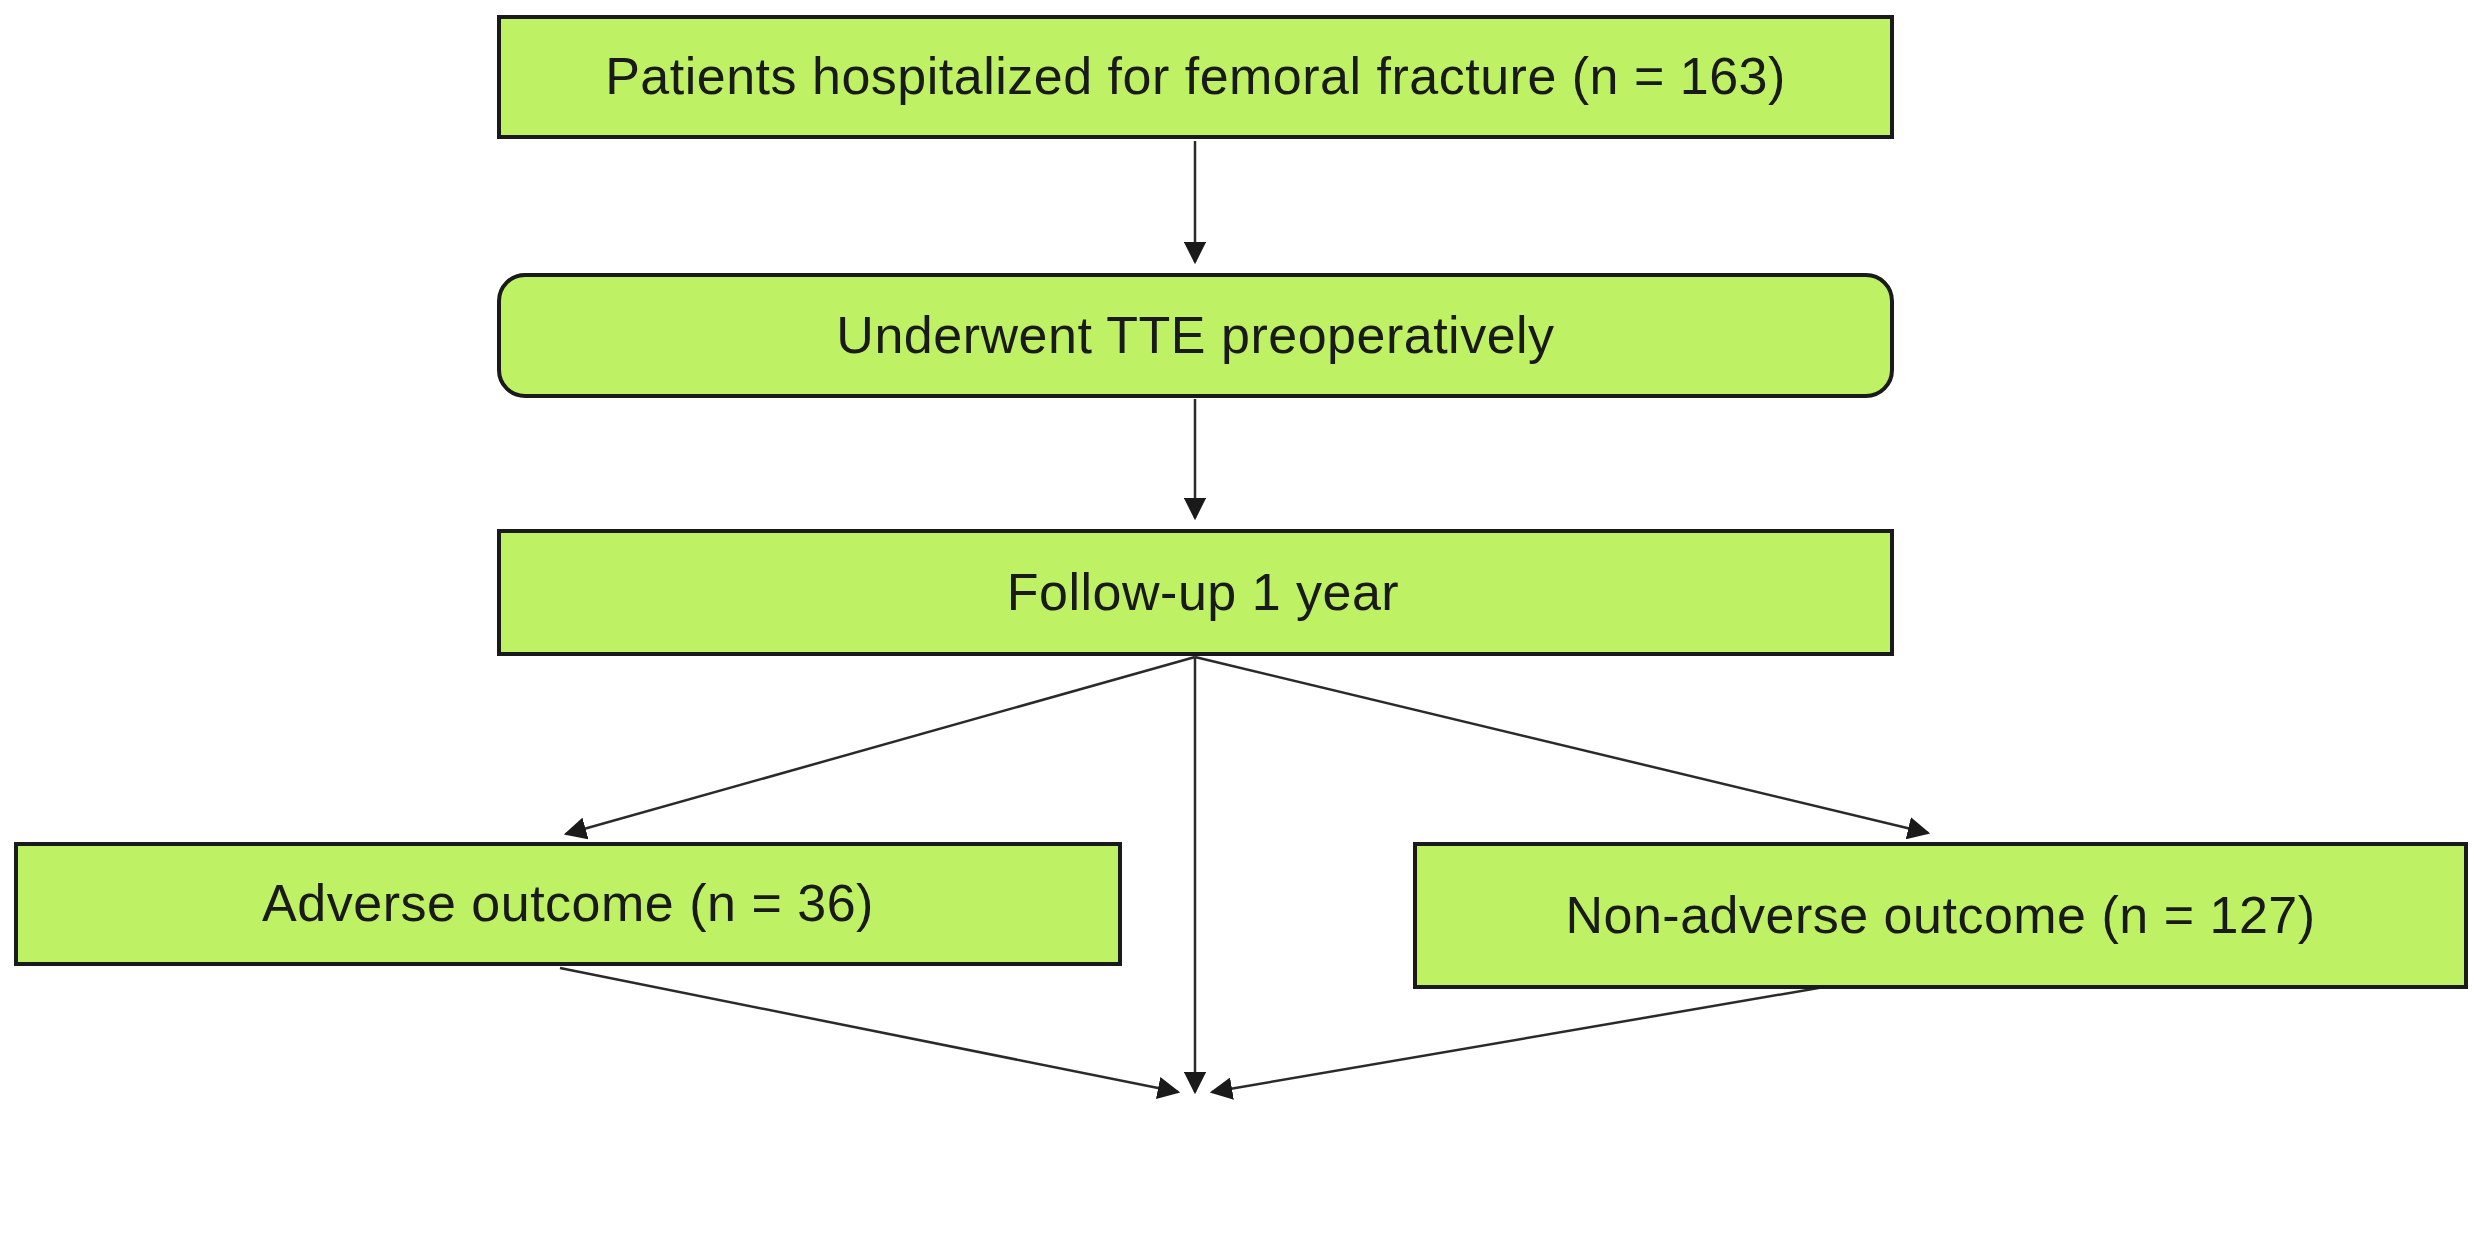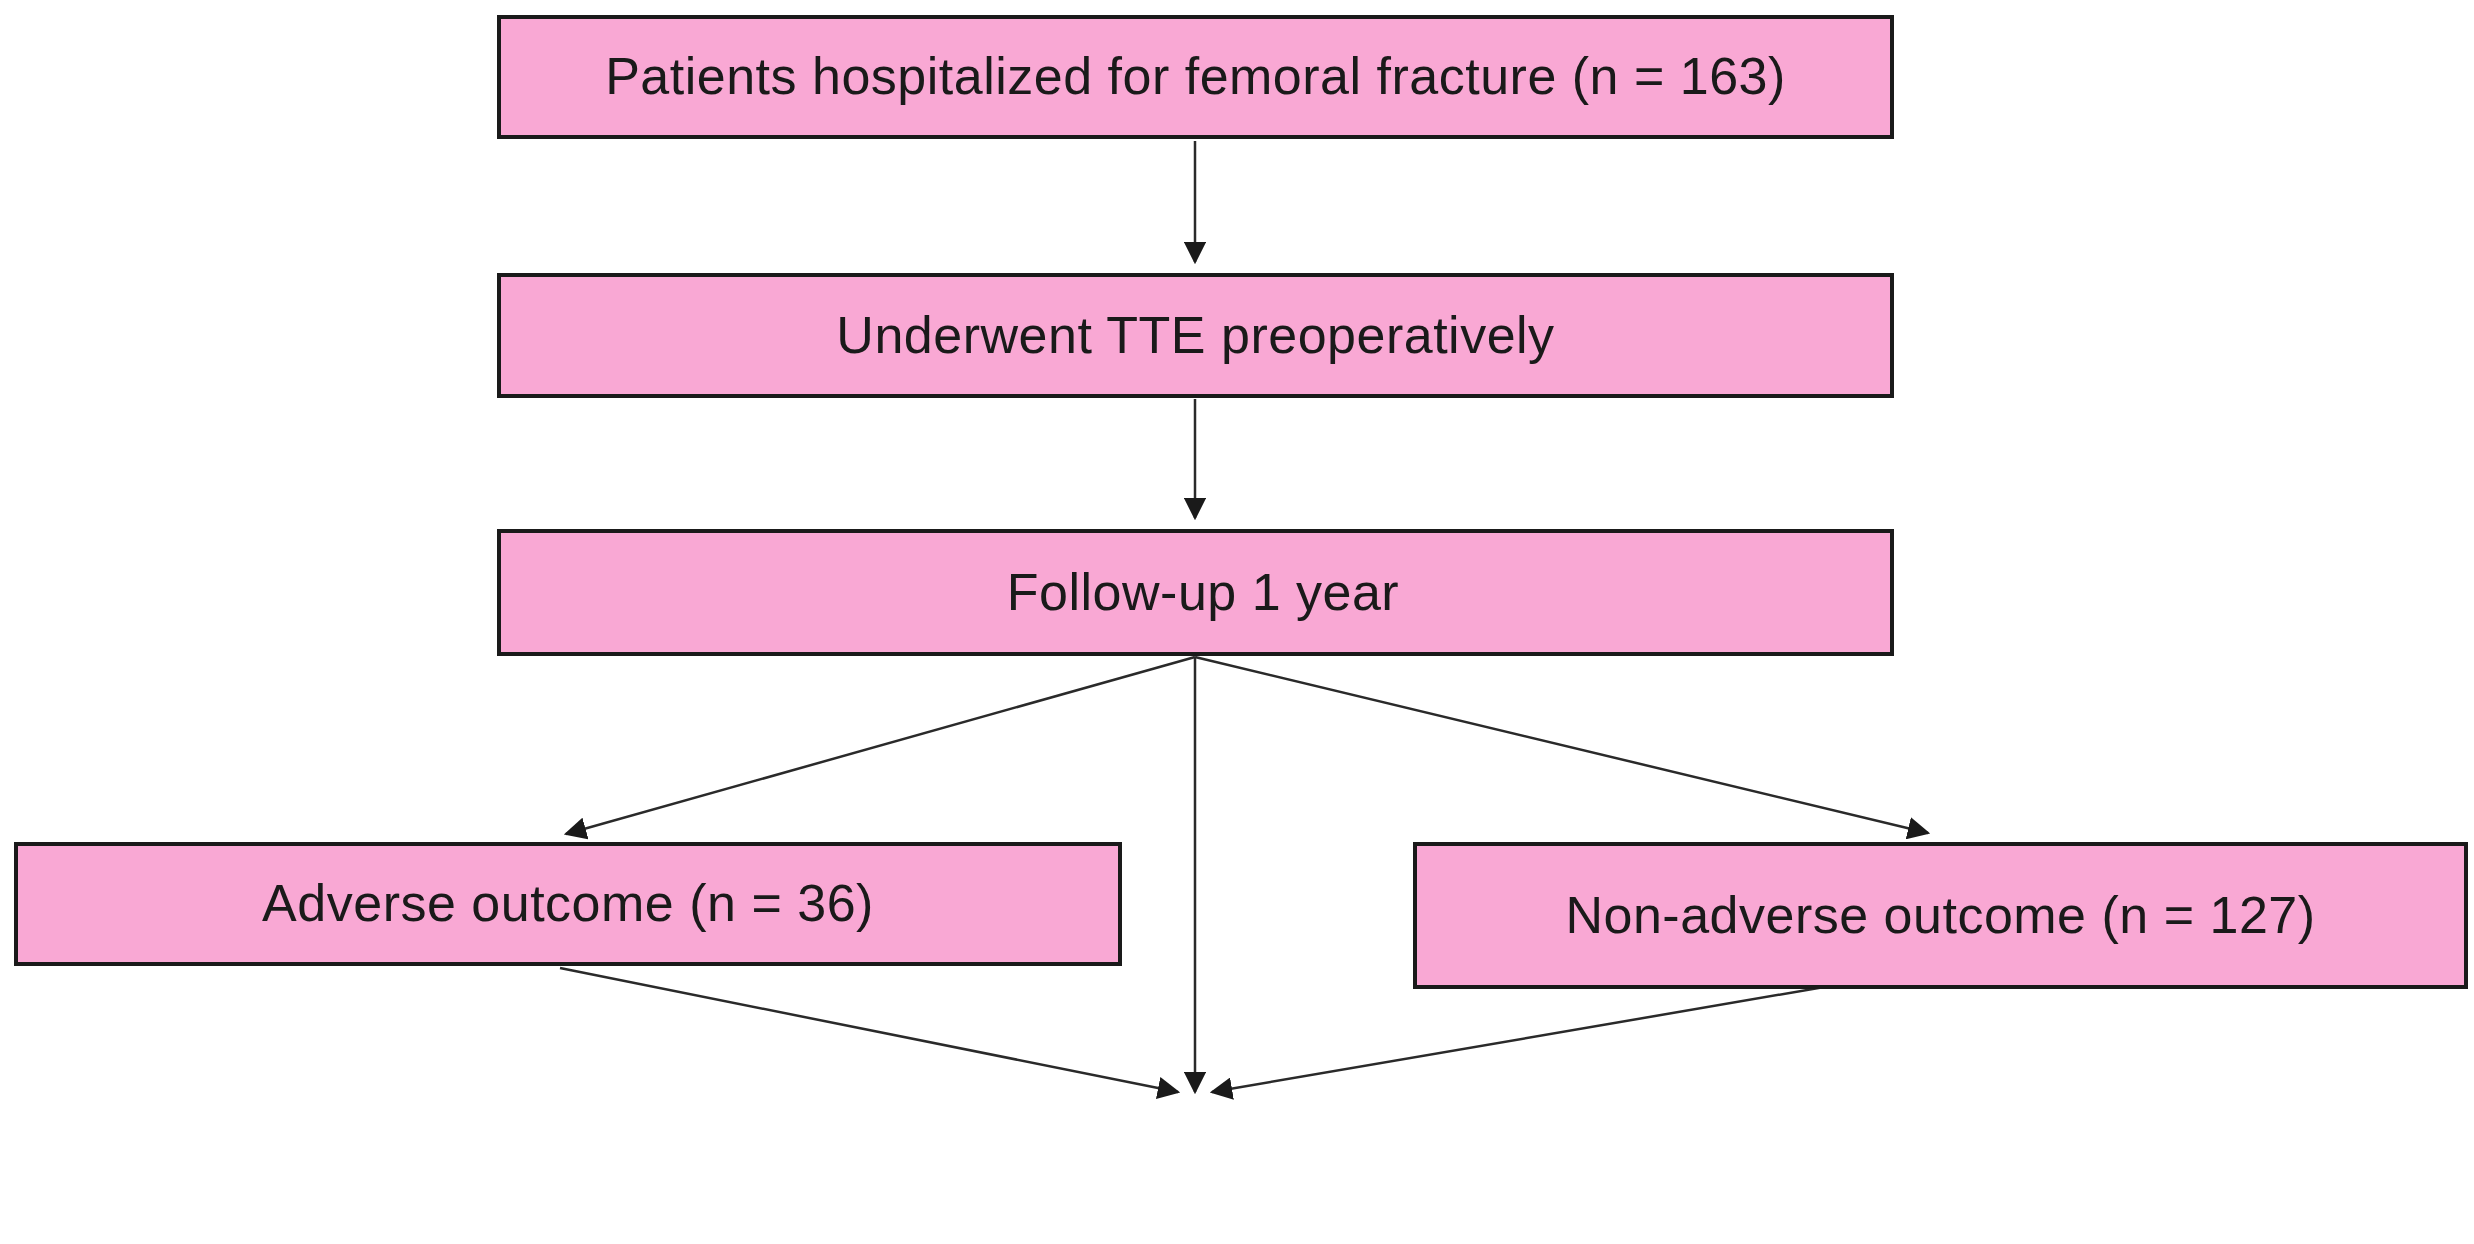--- a/index.html
+++ b/index.html
@@ -20,35 +20,35 @@
     position: absolute;
     left: 0;
     top: 0;
     width: 100%;
     height: 100%;
   }
   .node {
     position: absolute;
     box-sizing: border-box;
     border: 4px solid #1a1a1a;
-    background: #f9a8d4;
+    background: #bef264;
     display: flex;
     align-items: center;
     justify-content: center;
     text-align: center;
     font-size: 52px;
     font-weight: 400;
     letter-spacing: 0.5px;
     line-height: 1.15;
   }
   .node span { padding: 0 20px; }
 
   
   .node-patients   { left: 497px;  top: 15px;   width: 1397px; height: 124px; }
-  .node-tte        { left: 497px;  top: 273px;  width: 1397px; height: 125px; }
+  .node-tte        { left: 497px;  top: 273px;  width: 1397px; height: 125px; border-radius: 28px; }
   .node-followup   { left: 497px;  top: 529px;  width: 1397px; height: 127px; padding-left: 15px; }
   .node-adverse    { left: 14px;   top: 842px;  width: 1108px; height: 124px; text-align: right; }
   .node-nonadverse { left: 1413px; top: 842px;  width: 1055px; height: 147px; }
   .node-analysis   { left: 497px;  top: 1102px; width: 1397px; height: 122px; }
 
   svg line {
     stroke: #2a2a2a;
     stroke-width: 2.5;
   }
 </style>

